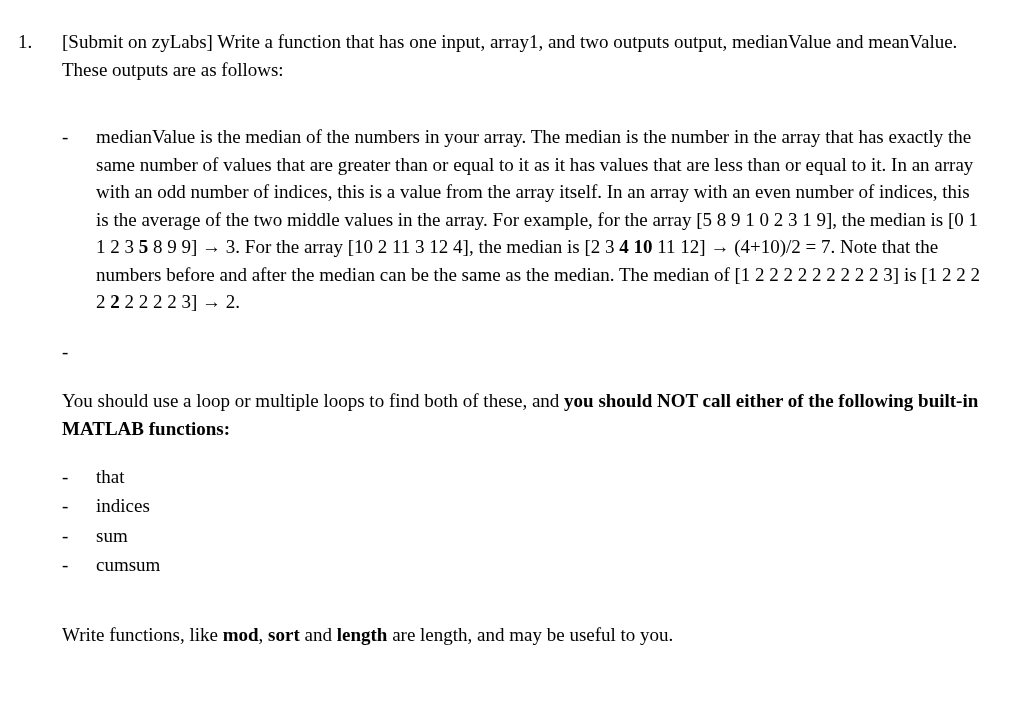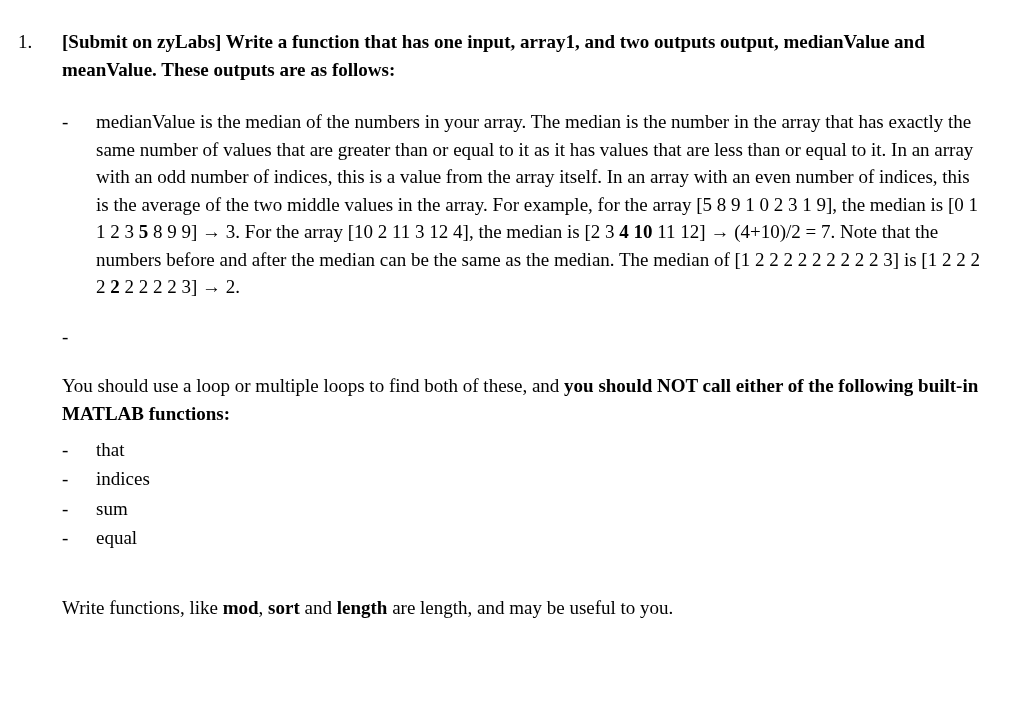--- a/index.html
+++ b/index.html
@@ -19,41 +19,40 @@
     }
     .q-number {
       min-width: 38px;
       text-align: left;
       padding-right: 6px;
     }
     .q-body {
       flex: 1;
     }
     .intro {
-      margin-bottom: 25px;
-      font-weight: bold;
+      margin-bottom: 40px;
     }
     .bulleted {
       margin: 0 0 22px 0;
     }
     .bullet-row {
       display: flex;
       align-items: flex-start;
       margin-bottom: 0;
     }
     .dash {
       min-width: 30px;
       text-align: left;
       padding-right: 4px;
     }
     .tight-list .bullet-row {
       margin-bottom: 2px;
     }
     .para {
-      margin-bottom: 8px;
+      margin-bottom: 20px;
       font-family: Liberation Serif, serif;
     }
     .bold {
       font-weight: bold;
     }
     .spacer-sm { height: 20px; }
   </style>
 </head>
 <body>
 
@@ -86,21 +85,21 @@
       <div class="bullet-row">
         <div class="dash">-</div>
         <div>indices</div>
       </div>
       <div class="bullet-row">
         <div class="dash">-</div>
         <div>sum</div>
       </div>
       <div class="bullet-row">
         <div class="dash">-</div>
-        <div>equal</div>
+        <div>cumsum</div>
       </div>
     </div>
 
     <div class="spacer-sm"></div>
 
     <div><span>Write functions, like </span><span class="bold">mod</span><span>, </span><span class="bold">sort</span><span> and </span><span class="bold">length</span><span> are length, and may be useful to you.</span></div>
 
   </div>
 </div>
 

